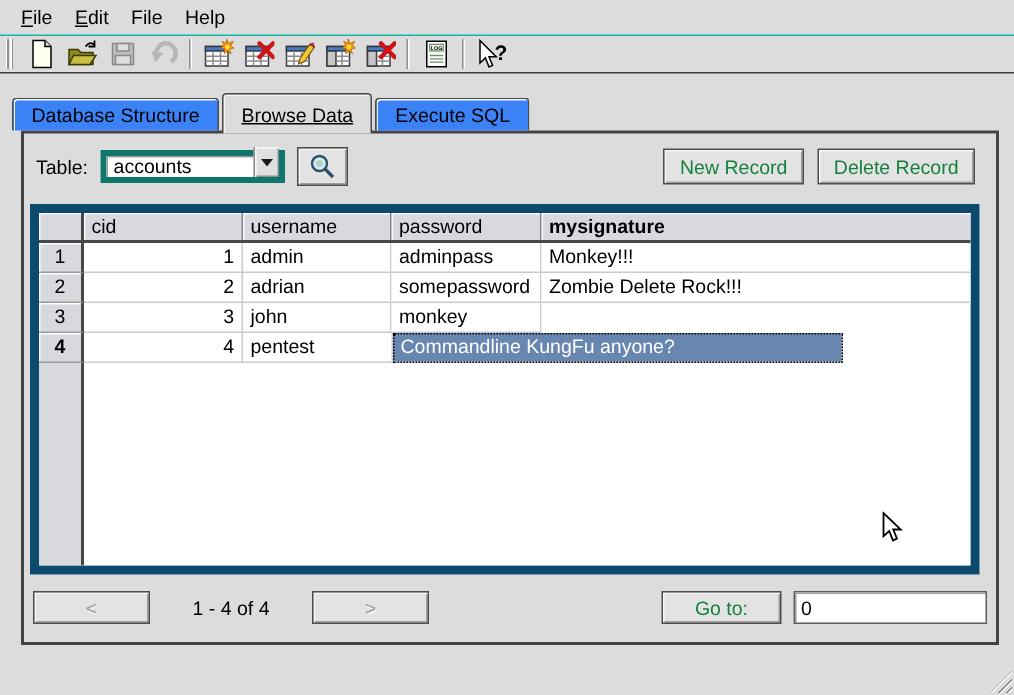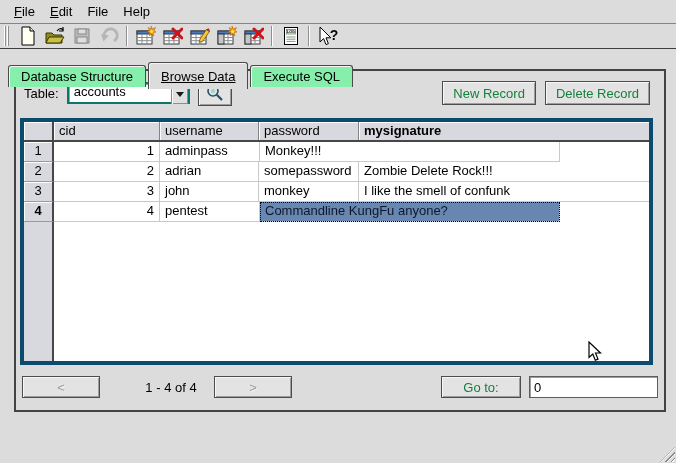--- a/index.html
+++ b/index.html
@@ -17,82 +17,82 @@
   .toolbar { position:absolute; left:0; top:23px; width:676px; height:26px;
              border-bottom:1px solid #3f3f3f; display:flex; align-items:center; padding-left:2px; }
   .tb-handle { width:6px; height:20px; margin:0 4px 0 2px;
                background:repeating-linear-gradient(90deg,#ffffff 0 1px,#8f8f8f 1px 2px,#dcdcdc 2px 3px); }
   .tb-btn { width:27px; height:25px; background:transparent; border:none; display:flex;
             align-items:center; justify-content:center; padding:0; }
   .tb-sep { width:2px; height:20px; margin:0 4px; border-left:1px solid #8f8f8f; border-right:1px solid #ffffff; }
 
   
   .tabbar { position:absolute; left:8px; top:62px; height:25px; display:flex; align-items:flex-end; z-index:3; }
-  .tab { background:#86efac; border:1px solid #4a4a4a; border-bottom:none;
+  .tab { background:#3b82f6; border:1px solid #4a4a4a; border-bottom:none;
          border-top-left-radius:3px; border-top-right-radius:3px;
          box-shadow:inset 1px 1px 0 #f4f4f4; padding:0 12px; height:22px;
          display:flex; align-items:center; margin-right:2px; cursor:default; }
   .tab.active { height:27px; margin-bottom:-2px; font-weight:normal; background:#dcdcdc;text-decoration:underline; }
 
   
-  .frame { position:absolute; left:14px; top:69px; width:652px; height:343px;
+  .frame { position:absolute; left:14px; top:87px; width:652px; height:343px;
            border:2px solid #434343; background:#dcdcdc; z-index:2; }
 
   .controls { position:absolute; left:0; top:8px; width:648px; height:28px;
               display:flex; align-items:center; padding:0 14px 0 8px; }
   .lbl { margin-right:8px; }
-  .combo { width:123px; height:22px; background:#ffffff; border:2px solid #0f766e;
-           box-shadow:inset 1px 1px 0 #9e9e9e; display:flex; align-items:flex-start; cursor:default; }
+  .combo { width:123px; height:22px; background:#ffffff; border:4px solid #0f766e;
+           box-shadow:inset 1px 1px 0 #9e9e9e; display:flex; align-items:flex-end; cursor:default; }
   .combo-value { flex:1; padding-left:5px; }
   .combo-arrow-box { width:17px; height:20px; background:#e0e0e0; border-left:1px solid #8a8a8a;
            box-shadow:inset 1px 1px 0 #fafafa, inset -1px -1px 0 #8d8d8d;
            display:flex; align-items:center; justify-content:center; }
   .combo-arrow { width:0; height:0; border-left:4px solid transparent; border-right:4px solid transparent;
            border-top:5px solid #1a1a1a; }
   .btn { background:#e3e3e3; border:1px solid #4c4c4c;
          box-shadow:inset 1px 1px 0 #f7f7f7, inset -1px -1px 0 #9d9d9d;
          font-family:"Liberation Sans", sans-serif; font-size:13px; color:#15803d; cursor:default; }
   .find-btn { width:34px; height:26px; margin-left:8px; display:flex; align-items:center; justify-content:center; }
   .rec-btn { height:24px; padding:0 10px; }
   .rec-btn.new { margin-left:auto; margin-right:9px; }
 
   
   .grid { position:absolute; left:4px; top:47px; width:633px; height:247px;
-          background:#ffffff; border:4px solid #0c4a6e; display:flex; flex-direction:column; overflow:hidden; }
+          background:#ffffff; border:6px solid #0c4a6e; display:flex; flex-direction:column; overflow:hidden; }
   .g-row { display:flex; height:20px; flex:none; }
   .g-head { background:#d8d8df; border-bottom:2px solid #474747; }
   .g-corner { width:30px; flex:none; background:#d8d8df; border-right:2px solid #474747;
               box-shadow:inset 1px 1px 0 #fcfcfc; }
   .g-h { background:#d8d8df; border-right:1px solid #848484; box-shadow:inset 1px 1px 0 #fcfcfc;
          padding:1px 5px; white-space:nowrap; overflow:hidden; }
   .g-h.sortcol { font-weight:bold; }
   .g-h.fill { flex:1; border-right:none; }
   .g-rh { width:30px; flex:none; background:#d8d8df; border-right:2px solid #474747;
           border-bottom:1px solid #9a9a9a; box-shadow:inset 1px 1px 0 #fcfcfc;
           text-align:center; padding-top:1px; }
   .g-rh.current { font-weight:bold; }
   .g-c { border-right:1px solid #c9c9c9; border-bottom:1px solid #c9c9c9;
          padding:1px 5px; white-space:nowrap; overflow:hidden; background:#fff; }
   .g-c.num { text-align:right; }
   .g-c.fill { flex:1; border-right:none; border-bottom:none; }
   .c-cid  { width:106px; flex:none; }
   .c-user { width:99px;  flex:none; }
   .c-pass { width:100px; flex:none; }
   .c-sig  { width:300px; flex:none; }
-  .g-c.sel { background:var(--sel,#6787b0); color:#0f172a; outline:1px dotted #000; outline-offset:-1px; }
+  .g-c.sel { background:var(--sel,#6787b0); color:#ffffff; outline:1px dotted #000; outline-offset:-1px; }
   .g-rest { flex:1; }
   .g-rest .g-strip { width:30px; flex:none; background:#d8d8df; border-right:2px solid #474747; }
   .g-rest .g-blank { flex:1; background:#fff; }
 
   
   .pager { position:absolute; left:6px; bottom:12px; width:636px; height:22px;
            display:flex; align-items:center; }
   .nav-btn { width:78px; height:22px; }
   .nav-btn.disabled { color:#9c9c9c; text-shadow:1px 1px 0 #f2f2f2; }
-  .pos-label { width:86px; text-align:center;margin-left:28px; }
+  .pos-label { width:108px; text-align:center; }
   .goto-btn { width:80px; height:22px; margin-left:auto; }
   .goto-input { width:129px; height:22px; margin-left:8px; background:#fff;
                 border:1px solid #5c5c5c; box-shadow:inset 1px 1px 0 #9e9e9e;
                 font-family:"Liberation Sans", sans-serif; font-size:13px; padding:0 4px; }
 
   
   .grip { position:absolute; right:1px; bottom:1px; width:15px; height:15px;
           background:repeating-linear-gradient(135deg,#dcdcdc 0 2px,#8a8a8a 2px 3px,#f6f6f6 3px 4px);
           clip-path:polygon(100% 0,100% 100%,0 100%); }
   .cursor { position:absolute; left:588px; top:341px; z-index:5; pointer-events:none; }
@@ -242,40 +242,40 @@
         <div class="g-h c-cid">cid</div>
         <div class="g-h c-user">username</div>
         <div class="g-h c-pass">password</div>
         <div class="g-h c-sig sortcol">mysignature</div>
         <div class="g-h fill"></div>
       </div>
 
       <div class="g-row">
         <div class="g-rh">1</div>
         <div class="g-c c-cid num">1</div>
+        <div class="g-c c-user">admin</div>
         <div class="g-c c-pass">adminpass</div>
         <div class="g-c c-sig">Monkey!!!</div>
         <div class="g-c fill"></div>
       </div>
 
       <div class="g-row">
         <div class="g-rh">2</div>
         <div class="g-c c-cid num">2</div>
         <div class="g-c c-user">adrian</div>
         <div class="g-c c-pass">somepassword</div>
         <div class="g-c c-sig">Zombie Delete Rock!!!</div>
         <div class="g-c fill"></div>
       </div>
 
       <div class="g-row">
         <div class="g-rh">3</div>
         <div class="g-c c-cid num">3</div>
         <div class="g-c c-user">john</div>
         <div class="g-c c-pass">monkey</div>
-        <div class="g-c c-sig">I like the smell of confunk</div>
         <div class="g-c fill"></div>
       </div>
 
       <div class="g-row">
         <div class="g-rh current">4</div>
         <div class="g-c c-cid num">4</div>
         <div class="g-c c-pass">pentest</div>
         <div class="g-c c-sig sel">Commandline KungFu anyone?</div>
         <div class="g-c fill"></div>
       </div>

